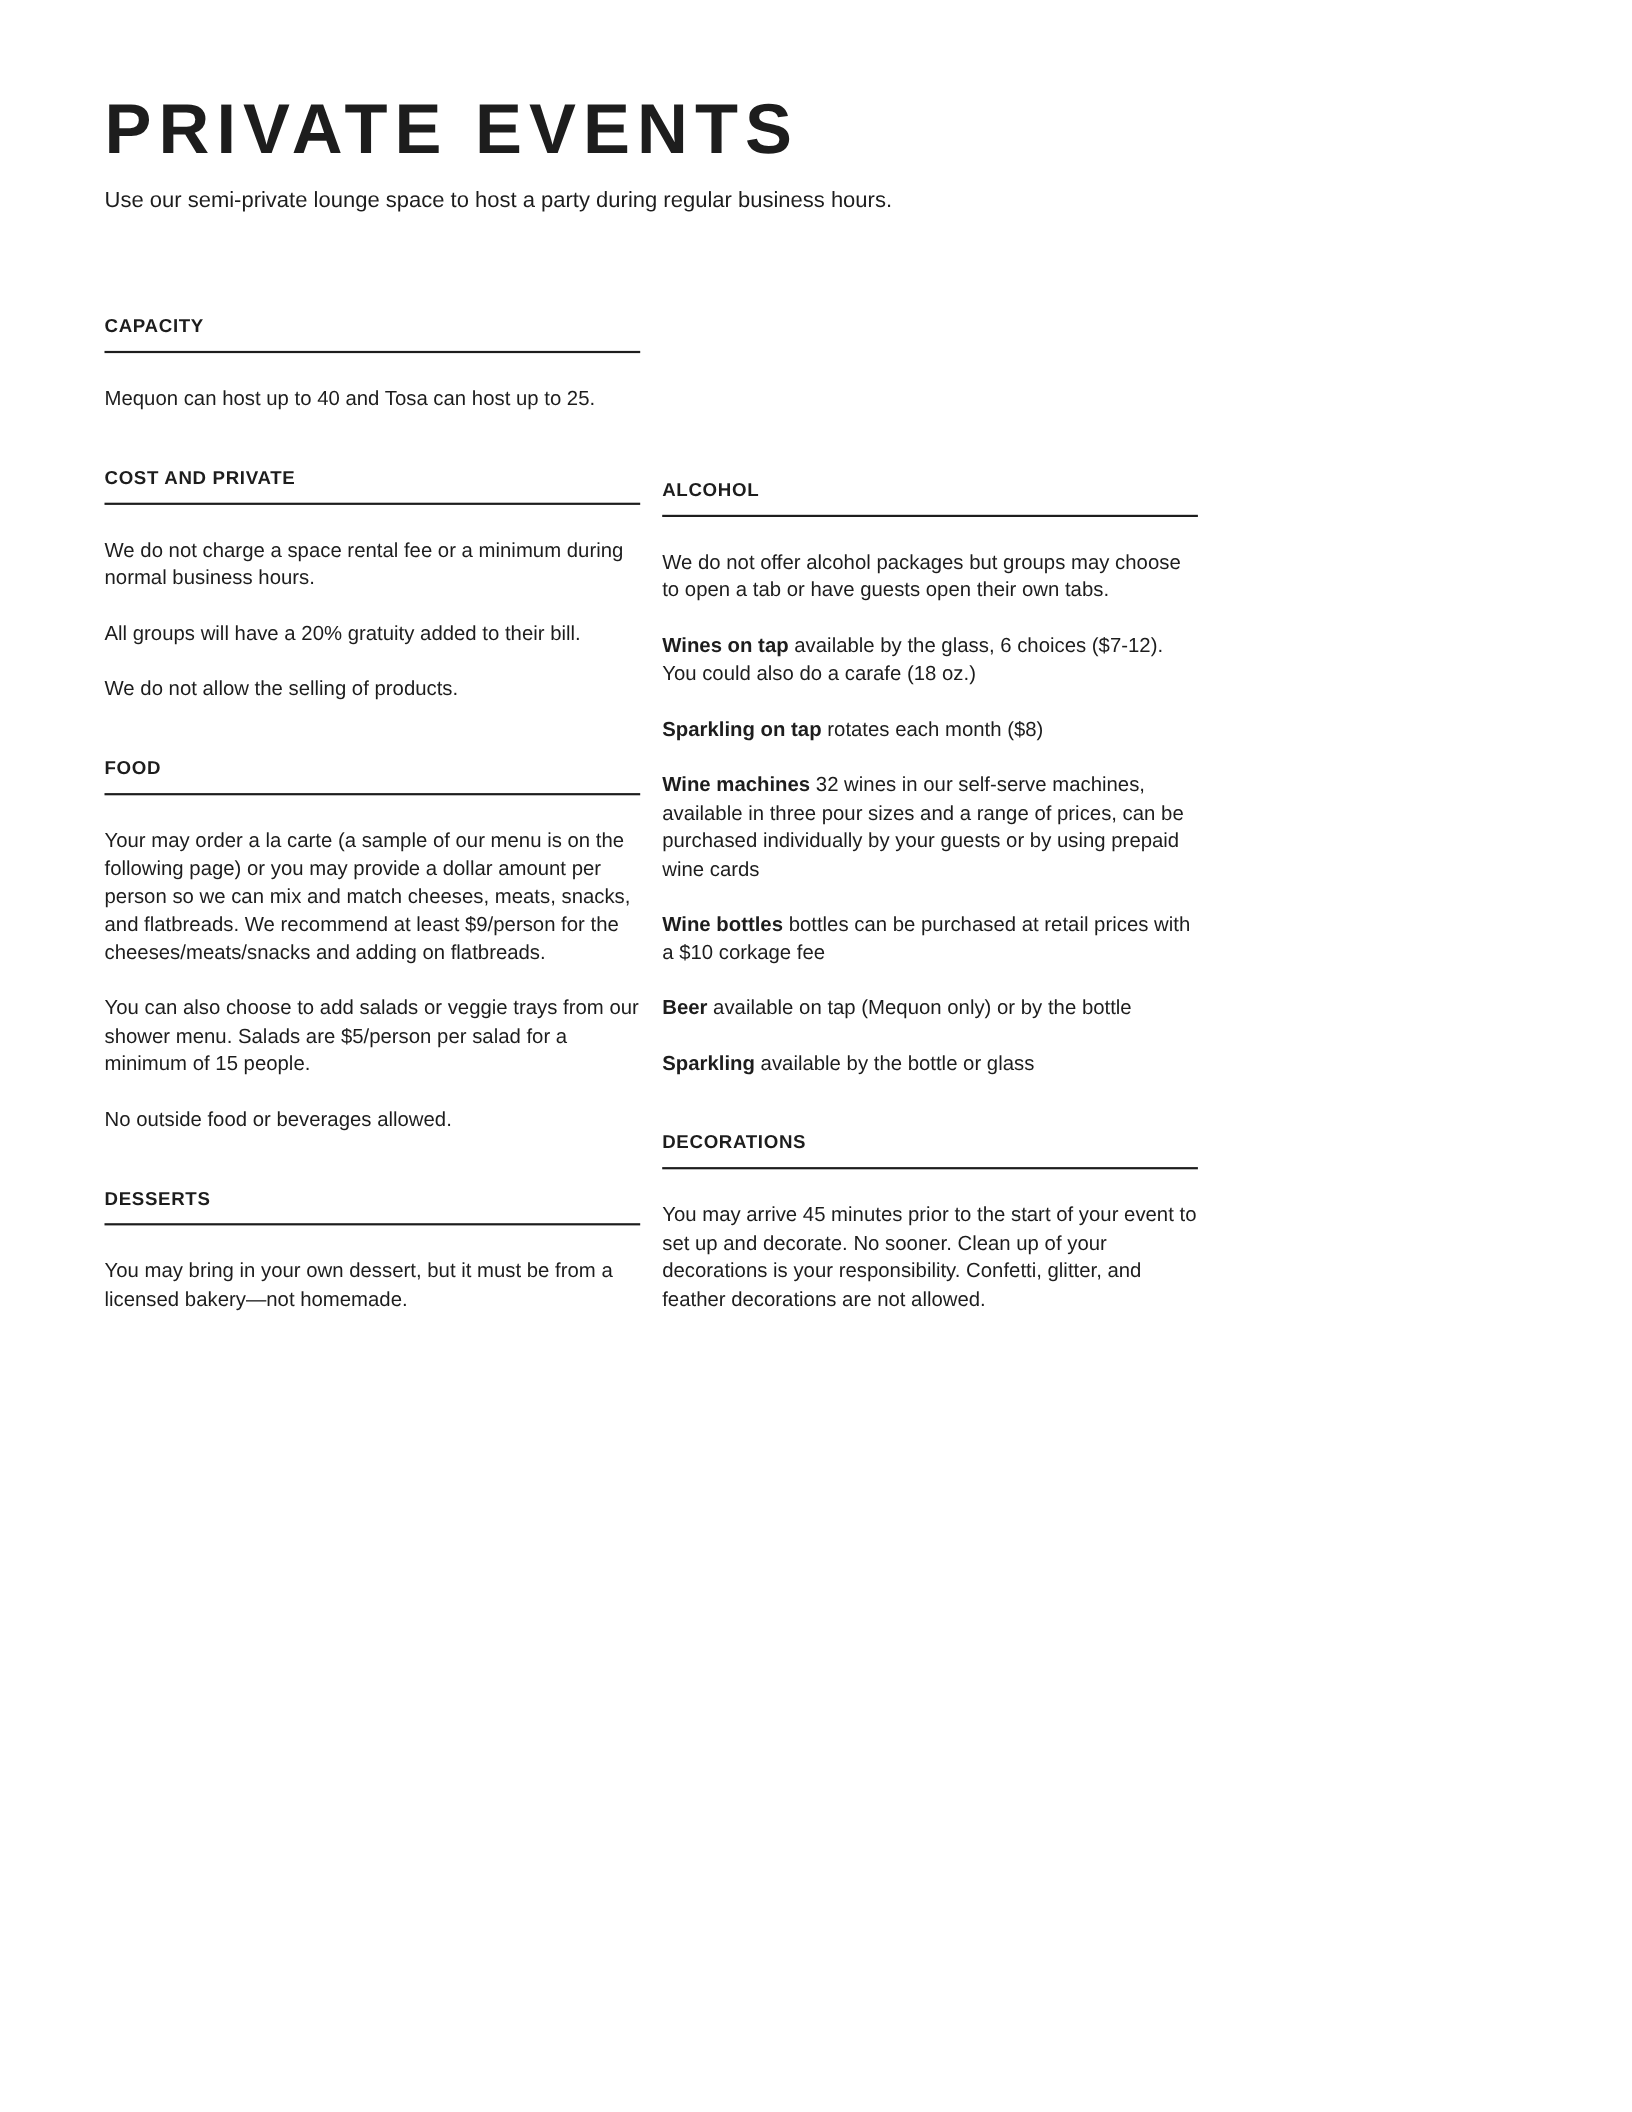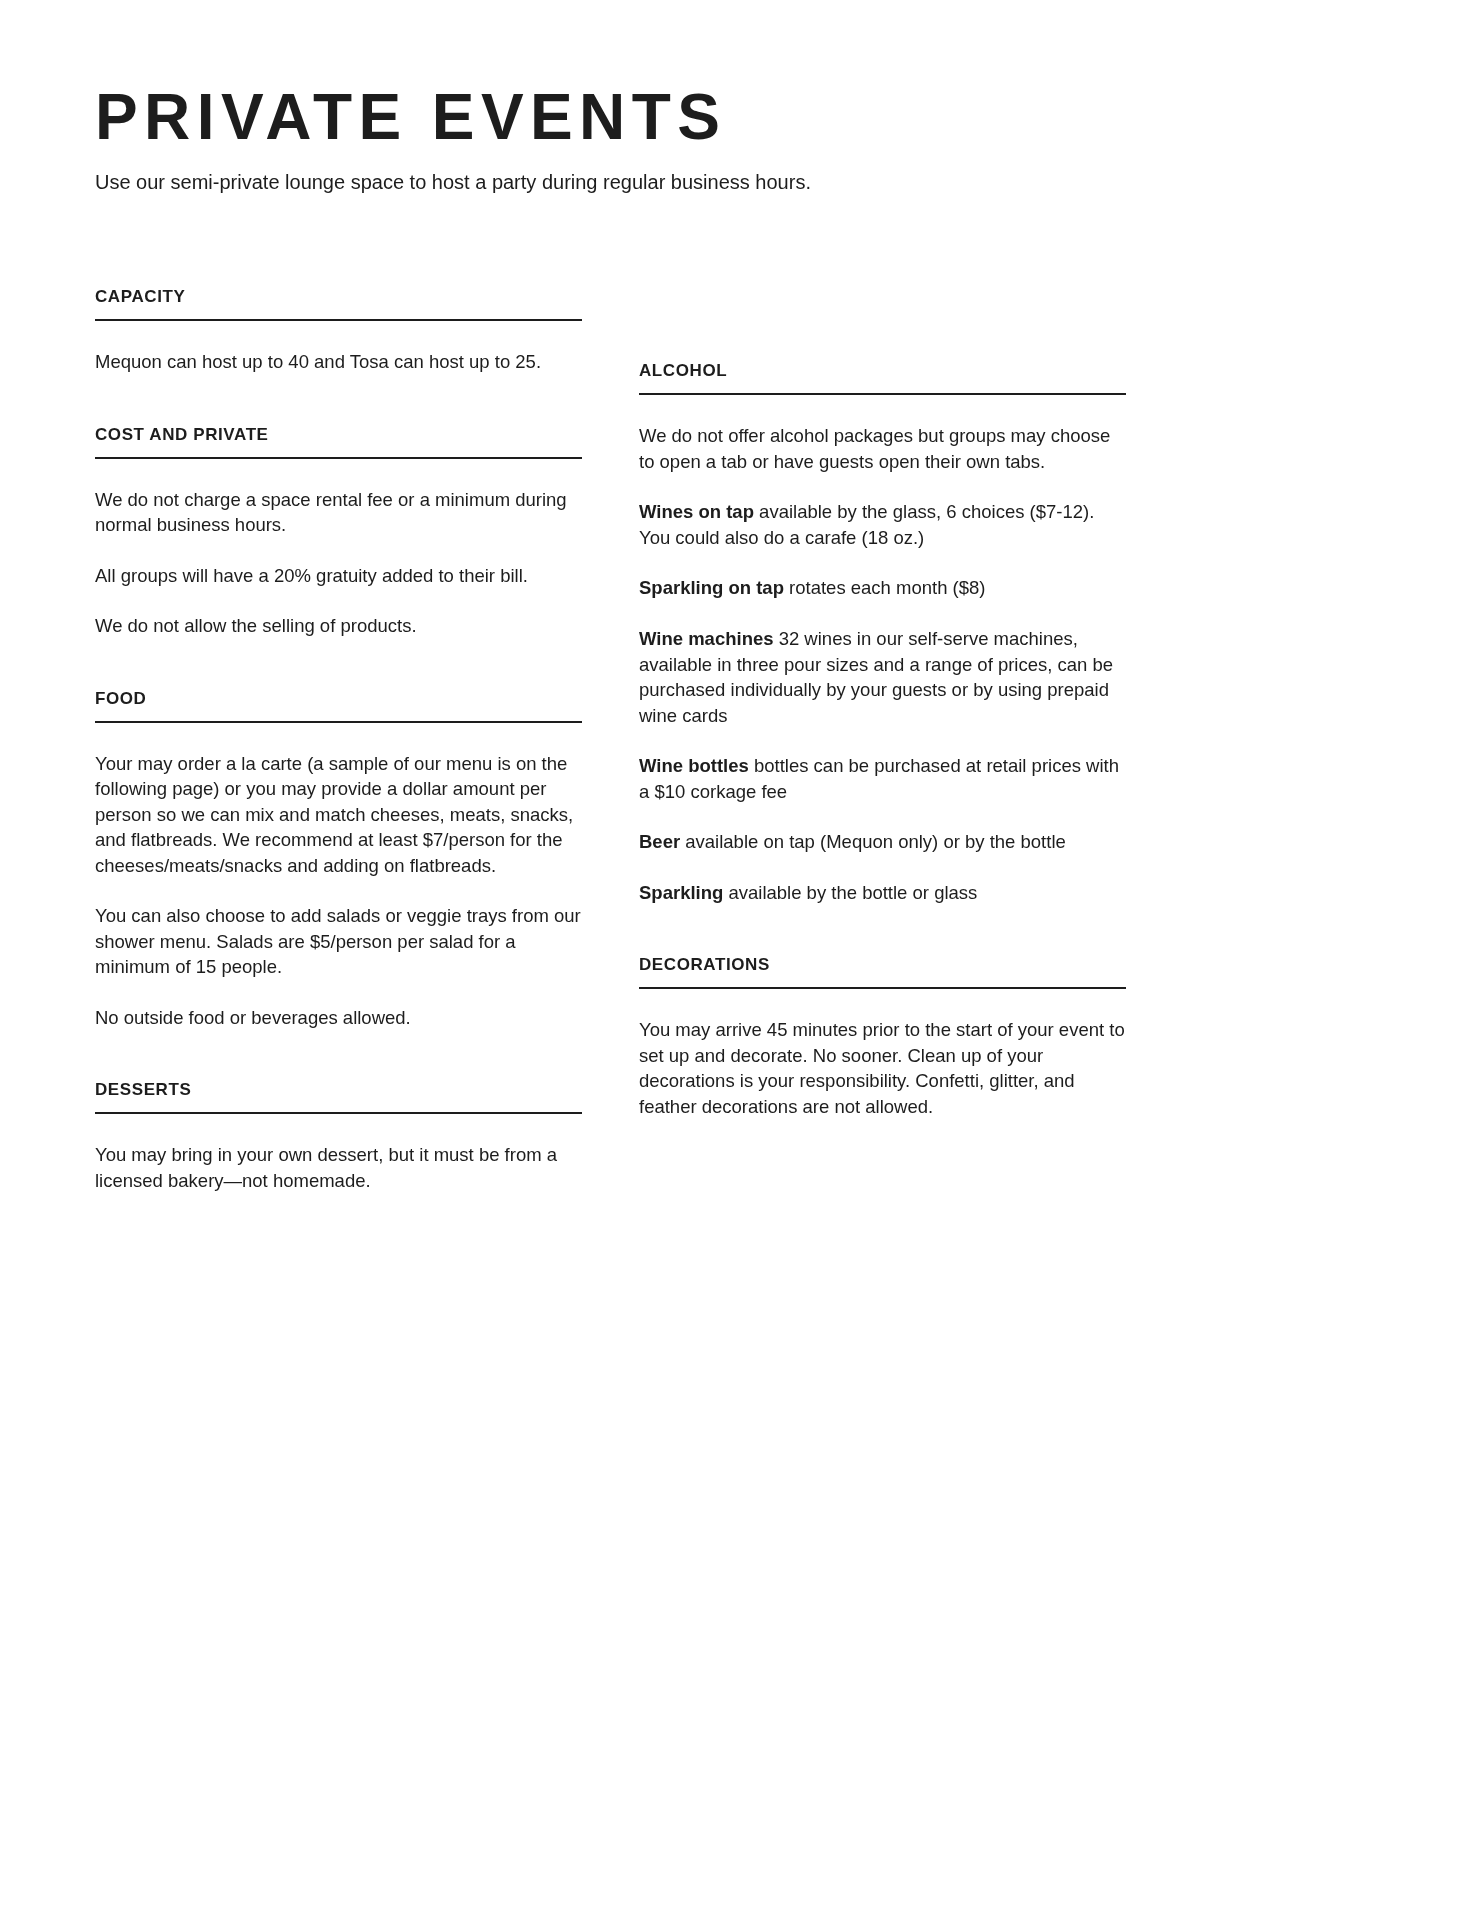--- a/index.html
+++ b/index.html
@@ -25,23 +25,23 @@
   }
   p.subtitle {
     margin: 18px 0 0 0;
     font-size: 20px;
     font-weight: 400;
     line-height: 1.3;
     color: #1d1d1d;
   }
   .columns {
     display: flex;
-    gap: 57px;
+    gap: 20px;
     margin-top: 92px;
-    align-items: center;
+    align-items: flex-end;
   }
   .col {
     flex: 0 0 487px;
     width: 487px;
   }
   section.doc-section {
     margin: 0 0 50px 0;
   }
   section.doc-section:last-child { margin-bottom: 0; }
   h2.sec-heading {
@@ -87,21 +87,21 @@
         <div class="sec-body">
           <p class="body-par">We do not charge a space rental fee or a minimum during normal business hours.</p>
           <p class="body-par">All groups will have a 20% gratuity added to their bill.</p>
           <p class="body-par">We do not allow the selling of products.</p>
         </div>
       </section>
 
       <section class="doc-section">
         <h2 class="sec-heading">FOOD</h2>
         <div class="sec-body">
-          <p class="body-par">Your may order a la carte (a sample of our menu is on the following page) or you may provide a dollar amount per person so we can mix and match cheeses, meats, snacks, and flatbreads. We recommend at least $7/person for the cheeses/meats/snacks and adding on flatbreads.</p>
+          <p class="body-par">Your may order a la carte (a sample of our menu is on the following page) or you may provide a dollar amount per person so we can mix and match cheeses, meats, snacks, and flatbreads. We recommend at least $9/person for the cheeses/meats/snacks and adding on flatbreads.</p>
           <p class="body-par">You can also choose to add salads or veggie trays from our shower menu.  Salads are $5/person per salad for a minimum of 15 people.</p>
           <p class="body-par">No outside food or beverages allowed.</p>
         </div>
       </section>
 
       <section class="doc-section">
         <h2 class="sec-heading">DESSERTS</h2>
         <div class="sec-body">
           <p class="body-par">You may bring in your own dessert, but it must be from a licensed bakery—not homemade.</p>
         </div>

